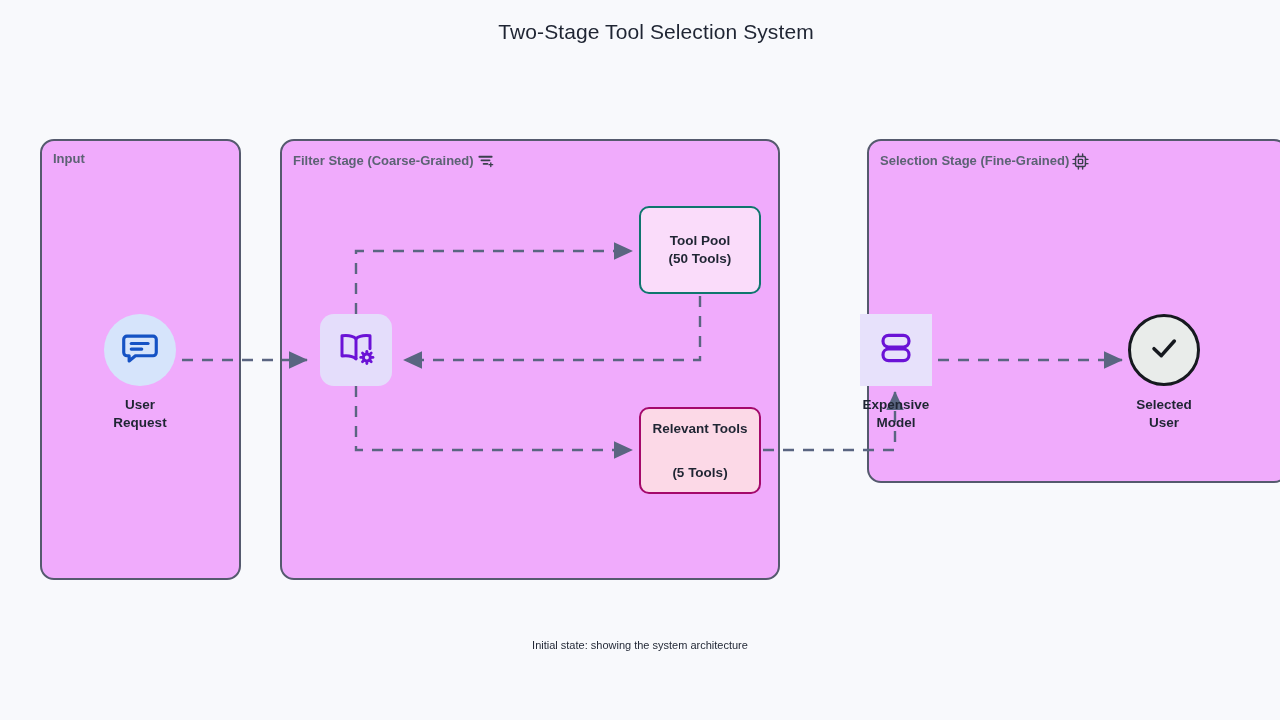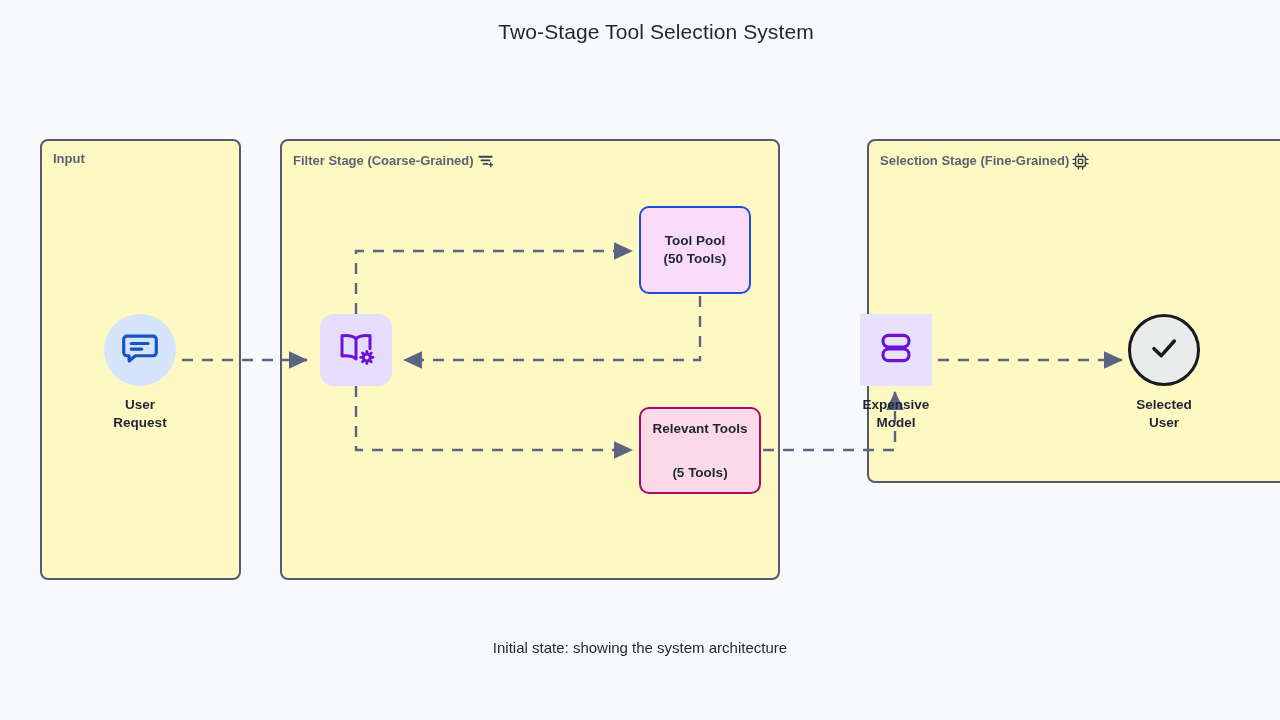--- a/index.html
+++ b/index.html
@@ -26,30 +26,30 @@
     letter-spacing: 0.1px;
     padding-left: 16px;
   }
 
   #caption {
     position: absolute;
     top: 639px;
     left: 0;
     width: 1280px;
     text-align: center;
-    font-size: 15px;
+    font-size: 11px;
     color: #1f2533;
   }
 
   
   .container-box {
     position: absolute;
     border: 2px solid #555a6e;
-    border-radius: 8px;
-    background: #fef9c3;
+    border-radius: 14px;
+    background: #f0abfc;
     box-sizing: border-box;
   }
   #container-input   { left: 40px;  top: 139px; width: 201px; height: 441px; }
   #container-filter  { left: 280px; top: 139px; width: 500px; height: 441px; }
   #container-select  { left: 867px; top: 139px; width: 421px; height: 344px; }
 
   .container-label {
     position: absolute;
     top: 10px;
     left: 11px;
@@ -129,23 +129,23 @@
     flex-direction: column;
     align-items: center;
     justify-content: center;
     text-align: center;
     font-size: 13.5px;
     font-weight: bold;
     color: #1f2533;
     line-height: 18px;
   }
   #node-tool-pool {
-    left: 639px; top: 206px; width: 112px; height: 88px;
+    left: 639px; top: 206px; width: 122px; height: 88px;
     background: #fadcfa;
-    border: 2px solid #1d4ed8;
+    border: 2px solid #0f766e;
     text-align: center;
   }
   #node-relevant-tools {
     left: 639px; top: 407px; width: 122px; height: 87px;
     background: #fcd9e7;
     border: 2px solid #a4096b;
     gap: 26px;
   }
 </style>
 </head>

